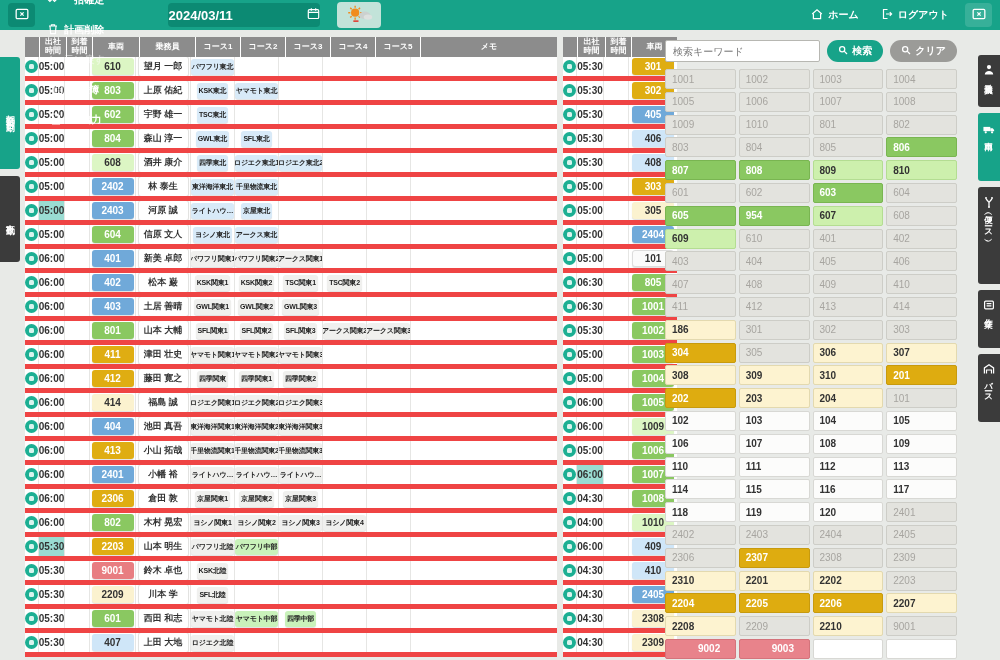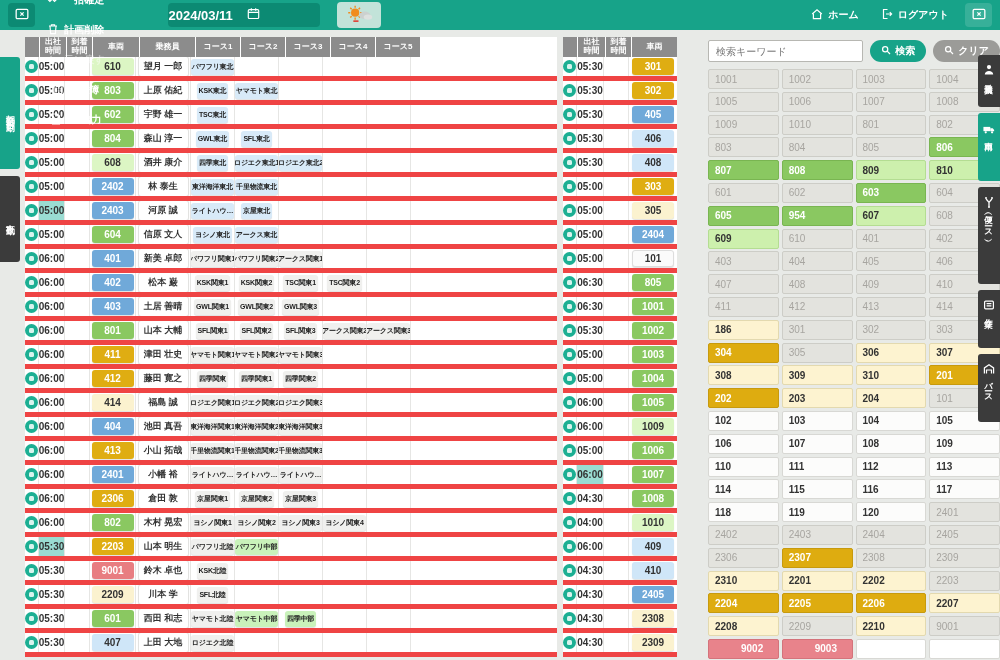--- a/index.html
+++ b/index.html
@@ -12,21 +12,21 @@
           display:flex;align-items:center;padding:0 8px;box-sizing:border-box;z-index:5;}
   .tb-sq{width:27px;height:24px;background:#0c8a73;border:none;border-radius:4px;
          display:flex;align-items:center;justify-content:center;cursor:pointer;flex:0 0 auto;}
   .tb-sq.light{background:rgba(255,255,255,.14);}
   .tb-sq svg{width:14px;height:14px;}
   .tb-btn{background:transparent;border:none;color:#fff;font-size:10px;font-weight:bold;
           display:flex;align-items:center;gap:5px;padding:0 12px;height:30px;cursor:pointer;}
   .tb-btn svg{width:12px;height:12px;}
   .tb-btn.disabled{opacity:.45;}
   .tb-date{margin-left:52px;width:152px;height:24px;background:#0c8a73;border-radius:4px;color:#fff;
-           display:flex;align-items:center;justify-content:flex-start;gap:14px;font-size:13px;font-weight:bold;cursor:pointer;}
+           display:flex;align-items:center;justify-content:space-between;gap:14px;font-size:13px;font-weight:bold;cursor:pointer;}
   .tb-date svg{width:13px;height:13px;}
   .tb-weather{margin-left:17px;width:44px;height:26px;background:#c2e3d9;border:none;border-radius:4px;
               display:flex;align-items:center;justify-content:center;cursor:pointer;}
   .tb-weather svg{width:30px;height:18px;}
   .tb-right{margin-left:auto;display:flex;align-items:center;gap:10px;}
   .tb-link{background:transparent;border:none;color:#fff;font-size:10px;font-weight:bold;
            display:flex;align-items:center;gap:5px;cursor:pointer;padding:8px 6px;height:30px;}
   .tb-link svg{width:12px;height:12px;}
 
   
@@ -68,21 +68,21 @@
   .v-paleblue{background:#cfe6f8;color:#333;}
   .v-yellow{background:#dfad12;color:#fff;}
   .v-cream{background:#fbf2cf;color:#333;}
   .v-red{background:#e87d81;color:#fff;}
   .v-white{background:#fbfbfb;color:#333;border:1px solid #ddd;}
   .k-blue{background:#d8eaf8;}
   .k-gray{background:#f0f0ee;}
   .k-green{background:#c9f2ba;}
 
   
-  .rpanel{position:absolute;left:708px;top:40px;width:292px;}
+  .rpanel{position:absolute;left:665px;top:40px;width:292px;}
   .srow{display:flex;align-items:center;gap:7px;height:22px;}
   .sinput{flex:1;height:20px;border:1px solid #b7b7b2;border-radius:2px;font-size:10px;padding:0 7px;
           background:#fff;color:#333;outline:none;font-family:inherit;}
   .pill{height:22px;border:none;border-radius:11px;color:#fff;font-size:10px;font-weight:bold;
         display:flex;align-items:center;gap:4px;padding:0 11px;cursor:pointer;flex:0 0 auto;}
   .pill svg{width:10px;height:10px;}
   .pill.teal{background:#17a389;}
   .pill.gray{background:#9b9b98;}
   .vgrid{margin-top:7px;display:grid;grid-template-columns:repeat(4,1fr);grid-auto-rows:20px;gap:2.8px 3px;}
   .gcell{border-radius:2px;border:1px solid;font-size:10px;display:flex;align-items:center;padding-left:6px;
@@ -233,20 +233,21 @@
 時間</div>
         <div class="th col-a">到着
 時間</div>
         <div class="th col-v">車両</div>
         <div class="th col-d">乗務員</div>
         <div class="th col-c">コース1</div>
         <div class="th col-c">コース2</div>
         <div class="th col-c">コース3</div>
         <div class="th col-c">コース4</div>
         <div class="th col-c">コース5</div>
+        <div class="th col-m">メモ</div>
       </div>
       <div class="trow">
         <div class="td col-ic">
           <span class="stat">
             <i></i>
           </span>
         </div>
         <div class="td col-t time">05:00</div>
         <div class="td col-a"></div>
         <div class="td col-v">

